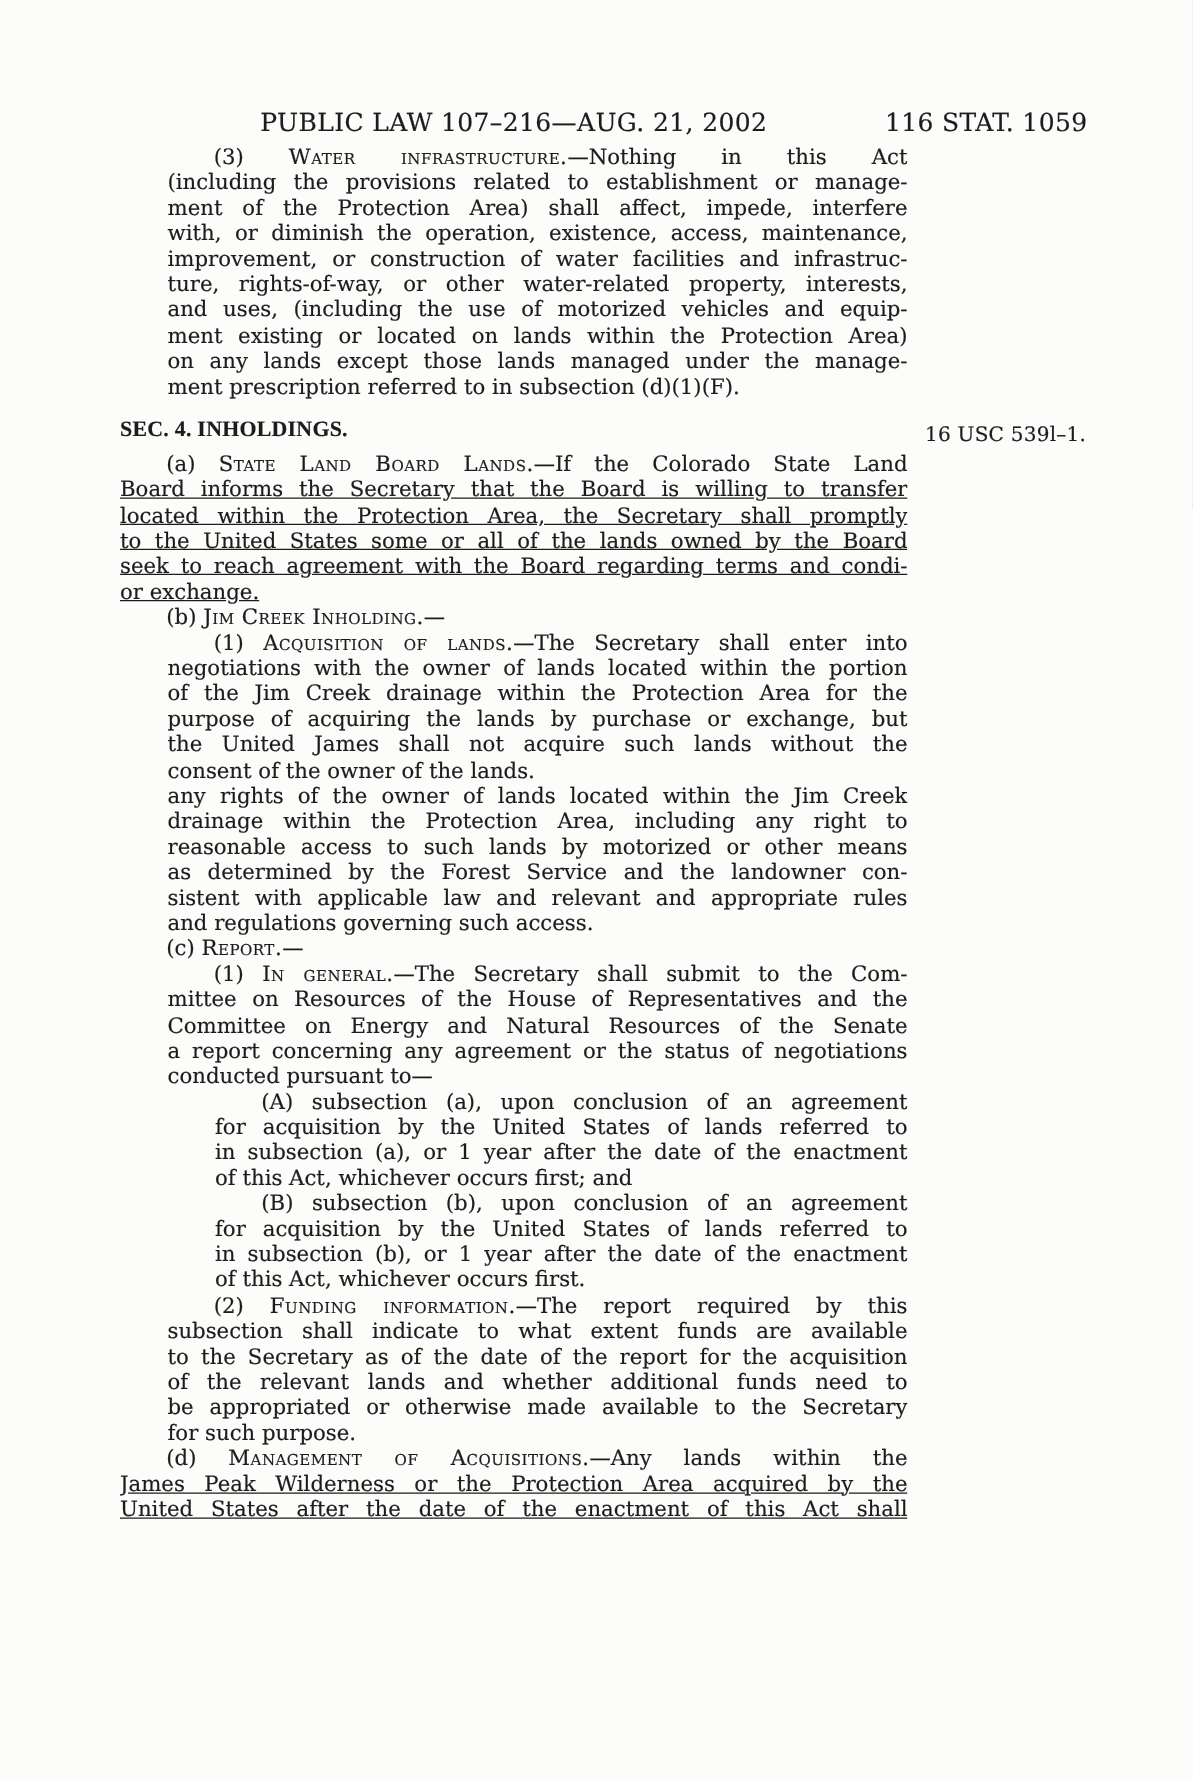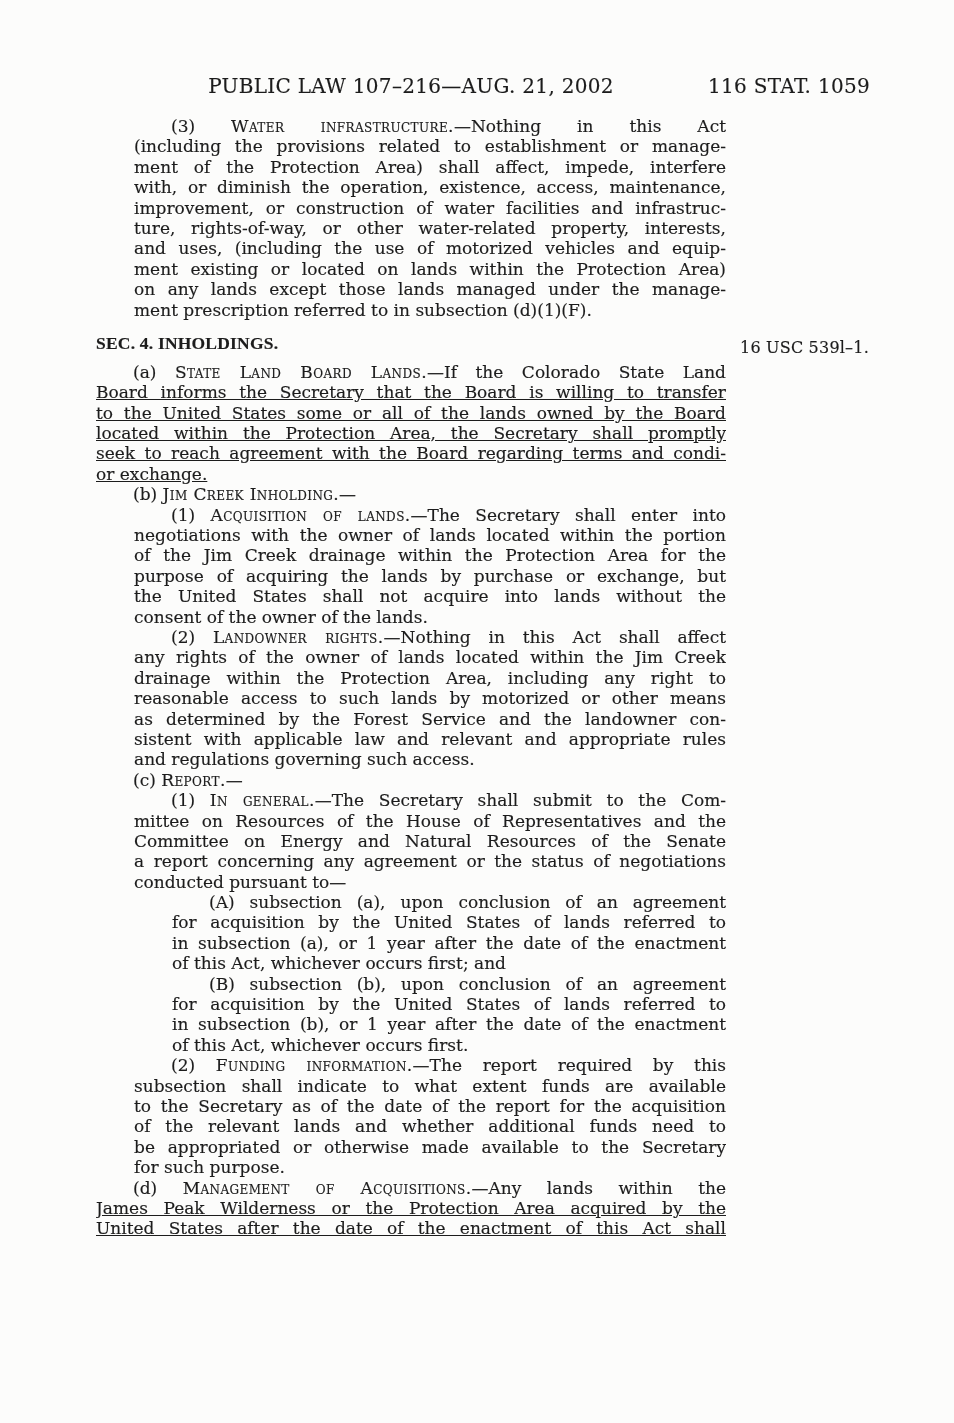--- a/index.html
+++ b/index.html
@@ -7,21 +7,21 @@
     position:relative;
     width:954px;height:1423px;
     margin:0 auto;
     background:#fcfcfb;
     overflow:hidden;
     font-family:"DejaVu Serif", serif;
     color:#1c1c1c;
     -webkit-text-stroke:0.15px currentColor;
   }
   .runhead{
-    position:absolute;top:74px;left:96px;width:774px;height:26px;
+    position:absolute;top:86px;left:96px;width:774px;height:26px;
     font-size:20px;letter-spacing:0.3px;white-space:nowrap;
   }
   .law-title{position:absolute;left:0;top:0;width:630px;text-align:center;}
   .stat-no{position:absolute;right:0;top:0;}
   .body-col{
     position:absolute;top:116px;left:96px;width:630px;
     font-size:17px;line-height:20.4px;
   }
   .line{height:20.4px;overflow:hidden;text-align:left;}
   .jst{text-align:justify;text-align-last:justify;}
@@ -61,32 +61,31 @@
         <div class="line i1 jst"><span>ture, rights-of-way, or other water-related property, interests,</span></div>
         <div class="line i1 jst"><span>and uses, (including the use of motorized vehicles and equip-</span></div>
         <div class="line i1 jst"><span>ment existing or located on lands within the Protection Area)</span></div>
         <div class="line i1 jst"><span>on any lands except those lands managed under the manage-</span></div>
         <div class="line i1"><span>ment prescription referred to in subsection (d)(1)(F).</span></div>
       </div>
     <h2 class="sec-heading">SEC. 4. INHOLDINGS.</h2>
     <div id="group2">
         <div class="line i0f jst"><span>(a) </span><span class="sc">State Land Board Lands.</span><span>—If the Colorado State Land</span></div>
         <div class="line i0 jst"><span>Board informs the Secretary that the Board is willing to transfer</span></div>
+        <div class="line i0 jst"><span>located within the Protection Area, the Secretary shall promptly</span></div>
         <div class="line i0 jst"><span>to the United States some or all of the lands owned by the Board</span></div>
-        <div class="line i0 jst"><span>located within the Protection Area, the Secretary shall promptly</span></div>
         <div class="line i0 jst"><span>seek to reach agreement with the Board regarding terms and condi-</span></div>
         <div class="line i0"><span>or exchange.</span></div>
         <div class="line i0f"><span>(b) </span><span class="sc">Jim Creek Inholding.</span><span>—</span></div>
         <div class="line i1f jst"><span>(1) </span><span class="sc">Acquisition of lands.</span><span>—The Secretary shall enter into</span></div>
         <div class="line i1 jst"><span>negotiations with the owner of lands located within the portion</span></div>
         <div class="line i1 jst"><span>of the Jim Creek drainage within the Protection Area for the</span></div>
         <div class="line i1 jst"><span>purpose of acquiring the lands by purchase or exchange, but</span></div>
-        <div class="line i1 jst"><span>the United States shall not acquire into lands without the</span></div>
+        <div class="line i1 jst"><span>the United James shall not acquire such lands without the</span></div>
         <div class="line i1"><span>consent of the owner of the lands.</span></div>
-        <div class="line i1f jst"><span>(2) </span><span class="sc">Landowner rights.</span><span>—Nothing in this Act shall affect</span></div>
         <div class="line i1 jst"><span>any rights of the owner of lands located within the Jim Creek</span></div>
         <div class="line i1 jst"><span>drainage within the Protection Area, including any right to</span></div>
         <div class="line i1 jst"><span>reasonable access to such lands by motorized or other means</span></div>
         <div class="line i1 jst"><span>as determined by the Forest Service and the landowner con-</span></div>
         <div class="line i1 jst"><span>sistent with applicable law and relevant and appropriate rules</span></div>
         <div class="line i1"><span>and regulations governing such access.</span></div>
         <div class="line i0f"><span>(c) </span><span class="sc">Report.</span><span>—</span></div>
         <div class="line i1f jst"><span>(1) </span><span class="sc">In general.</span><span>—The Secretary shall submit to the Com-</span></div>
         <div class="line i1 jst"><span>mittee on Resources of the House of Representatives and the</span></div>
         <div class="line i1 jst"><span>Committee on Energy and Natural Resources of the Senate</span></div>

